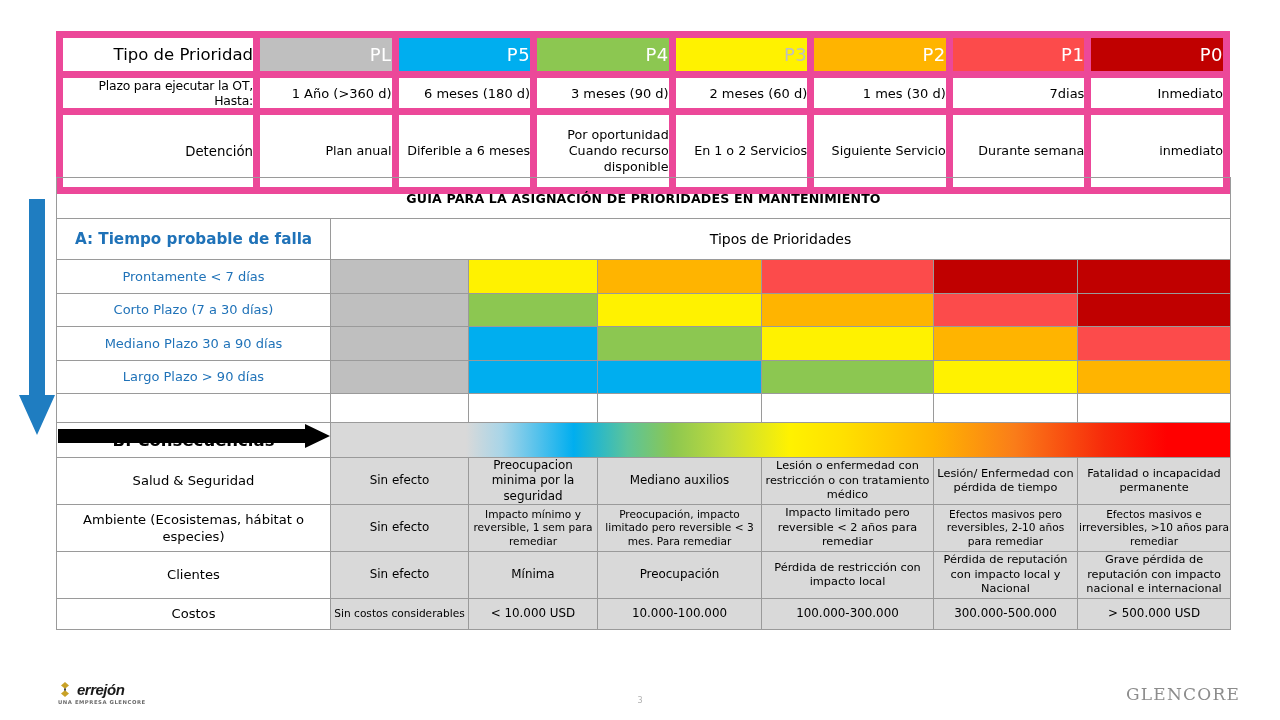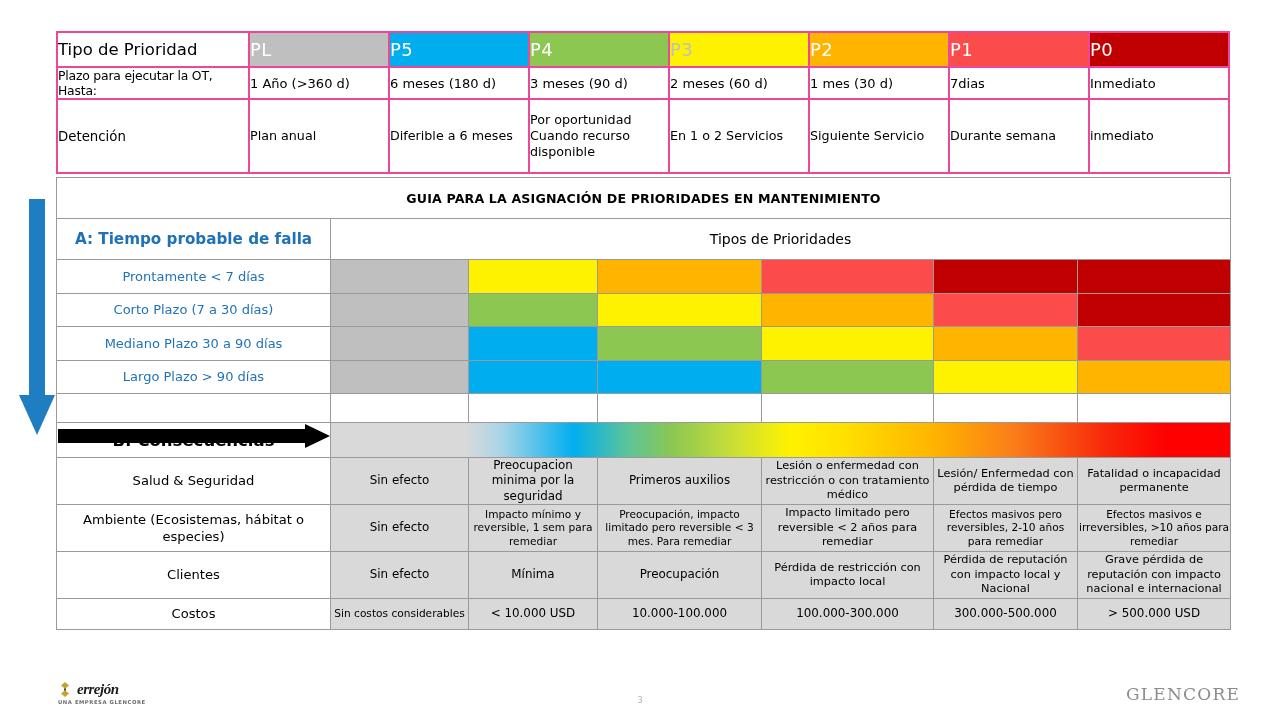--- a/index.html
+++ b/index.html
@@ -19,23 +19,23 @@
   
   #top-table {
     position: absolute;
     left: 56px;
     top: 31px;
     width: 1174px;
     border-collapse: collapse;
     table-layout: fixed;
   }
   #top-table td, #top-table th {
-    border: 2px solid #ec4899;
+    border: 7px solid #ec4899;
     padding: 0;
-    text-align: left;
+    text-align: right;
     vertical-align: middle;
     font-weight: normal;
   }
   .tt-title {
     font-size: 16.5px;
     font-weight: bold;
     height: 33px;
   }
   .tt-prio {
     font-size: 18px;
@@ -156,21 +156,21 @@
 
   
   #footer-cerrejon {
     position: absolute;
     left: 55px;
     top: 681px;
     width: 110px;
     height: 30px;
   }
   #cerrejon-word {
-    font-family: Liberation Serif, serif;
+    font-family: Liberation Sans, sans-serif;
     font-size: 15px;
     font-weight: bold;
     font-style: italic;
     color: #1a1a1a;
     letter-spacing: -0.5px;
     position: absolute;
     left: 22px;
     top: 0px;
   }
   #cerrejon-sub {
@@ -326,21 +326,21 @@
     <td class="mt-b-head">B: Consecuencias</td>
     <td class="mt-grad" colspan="6">
       <span class="grad-inner" style="background:linear-gradient(to right,#d9d9d9 0%,#d9d9d9 15%,#a8d5e8 19%,#00AEEF 27%,#5cc49a 33%,#8CC751 38%,#c3dc3c 44%,#FFF200 51%,#ffe000 57%,#FFB400 67%,#fa7d19 76%,#f72a0a 86%,#FF0000 93%,#FF0000 100%);"></span>
     </td>
   </tr>
 
   <tr>
     <td class="mt-conslabel">Salud &amp; Seguridad</td>
     <td class="mt-consval med">Sin efecto</td>
     <td class="mt-consval med">Preocupacion minima por la seguridad</td>
-    <td class="mt-consval med">Primeros auxilios</td>
+    <td class="mt-consval med">Mediano auxilios</td>
     <td class="mt-consval">Lesión o enfermedad con restricción o con tratamiento médico</td>
     <td class="mt-consval">Lesión/ Enfermedad con pérdida de tiempo</td>
     <td class="mt-consval">Fatalidad o incapacidad permanente</td>
   </tr>
 
   <tr>
     <td class="mt-conslabel">Ambiente (Ecosistemas, hábitat o especies)</td>
     <td class="mt-consval med">Sin efecto</td>
     <td class="mt-consval small">Impacto mínimo y reversible, 1 sem para remediar</td>
     <td class="mt-consval small">Preocupación, impacto limitado pero reversible &lt; 3 mes. Para remediar</td>

